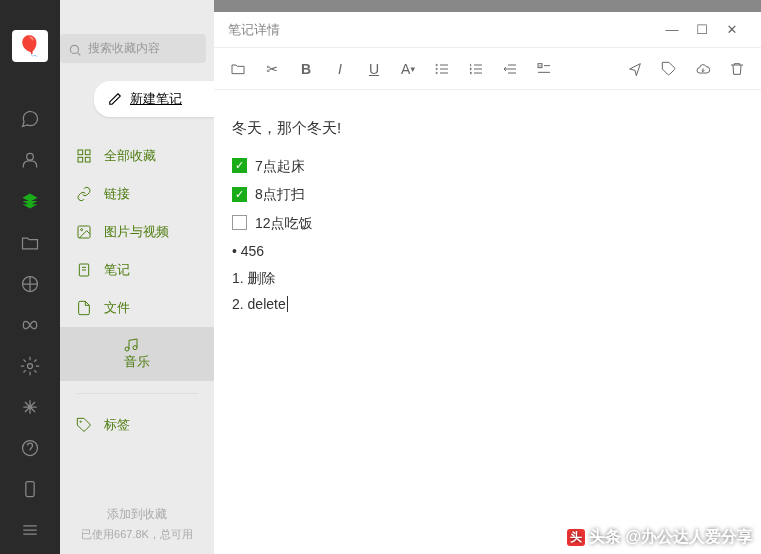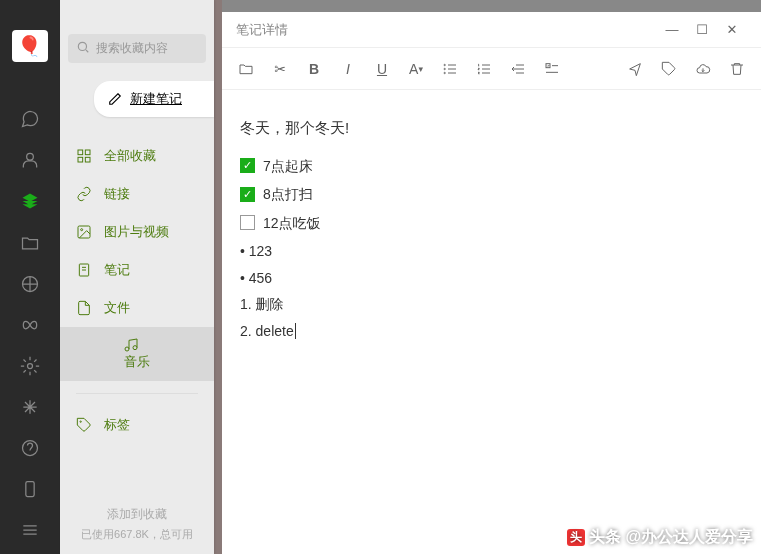--- a/index.html
+++ b/index.html
@@ -8,33 +8,33 @@
 
 
 .rail { width: 60px; background: #2a2a2a; display: flex; flex-direction: column; align-items: center; padding-top: 30px; }
 .avatar { width: 36px; height: 36px; background: #fff; border-radius: 4px; display: flex; align-items: center; justify-content: center; font-size: 20px; margin-bottom: 40px; }
 .rail-icon { width: 40px; height: 40px; display: flex; align-items: center; justify-content: center; color: #888; margin-bottom: 6px; cursor: pointer; border-radius: 4px; }
 .rail-icon.active { color: #1aad19; }
 .rail-spacer { flex: 1; }
 
 
 .sidebar { width: 154px; background: #ebebeb; display: flex; flex-direction: column; box-shadow: 1px 0 2px rgba(0,0,0,0.1); }
-.search-box { margin: 34px 8px 10px 8px; background: #ddd; border-radius: 4px; padding: 6px 8px; display: flex; align-items: flex-start; color: #999; font-size: 12px; }
+.search-box { margin: 34px 8px 10px 0; background: #ddd; border-radius: 4px; padding: 6px 8px; display: flex; align-items: flex-end; color: #999; font-size: 12px; }
 .search-box svg { margin-right: 6px; }
 .new-note-btn { margin: 8px 0 20px 34px; background: #fff; border-radius: 16px 0 0 16px; padding: 9px 14px; font-size: 13px; display: flex; align-items: center; cursor: pointer; box-shadow: 0 1px 2px rgba(0,0,0,0.1); text-decoration: underline; }
 .new-note-btn svg { margin-right: 8px; }
 .sidebar-item { padding: 10px 16px; display: flex; align-items: center; font-size: 13px; color: #4d7c0f; cursor: pointer; }
 .sidebar-item.active { background: #d8d8d8; flex-direction: column; }
 .sidebar-item svg { margin-right: 12px; flex-shrink: 0; }
 .sidebar-divider { height: 1px; background: #ddd; margin: 12px 16px; }
 .sidebar-footer { margin-top: auto; text-align: center; padding: 12px 8px; color: #aaa; font-size: 11px; }
 .sidebar-footer div:first-child { font-size: 12px; margin-bottom: 4px; margin-top: 17px; }
 
 
-.editor { flex: 1; background: #888; display: flex; flex-direction: column; margin-left: 8px; }
+.editor { flex: 1; background: #888; display: flex; flex-direction: column; }
 .editor-window { background: #fff; flex: 1; display: flex; flex-direction: column; margin: 12px 0 0 0; }
 .titlebar { height: 36px; display: flex; align-items: center; padding: 0 14px; border-bottom: 1px solid #eee; color: #888; font-size: 13px; }
 .titlebar-spacer { flex: 1; }
 .win-btn { width: 30px; height: 24px; display: flex; align-items: center; justify-content: center; cursor: pointer; color: #666; }
 
 .toolbar { height: 42px; display: flex; align-items: center; padding: 0 14px; border-bottom: 1px solid #eee; gap: 14px; font-size: 14px; color: #666; }
 .toolbar-group { display: flex; gap: 14px; align-items: center; }
 .tool { width: 20px; height: 20px; display: flex; align-items: center; justify-content: center; cursor: pointer; }
 .tool.bold { font-weight: bold; }
 .tool.italic { font-style: italic; }
@@ -279,21 +279,20 @@
             <span>7点起床</span>
           </div>
         <div class="check-item">
             <span class="checkbox checked">✓</span>
             <span>8点打扫</span>
           </div>
         <div class="check-item">
             <span class="checkbox unchecked"></span>
             <span>12点吃饭</span>
           </div>
-        <div class="bullet-item"><span>123</span></div>
         <div class="bullet-item"><span>456</span></div>
         <div>1. <span>删除</span></div>
         <div>2. <span>delete</span><span class="caret"></span></div>
       </div>
     </div>
   </div>
 </div>
 
 <div class="watermark">
   <span style="background:#e33;color:#fff;border-radius:3px;padding:0 3px;font-size:12px">头</span>

